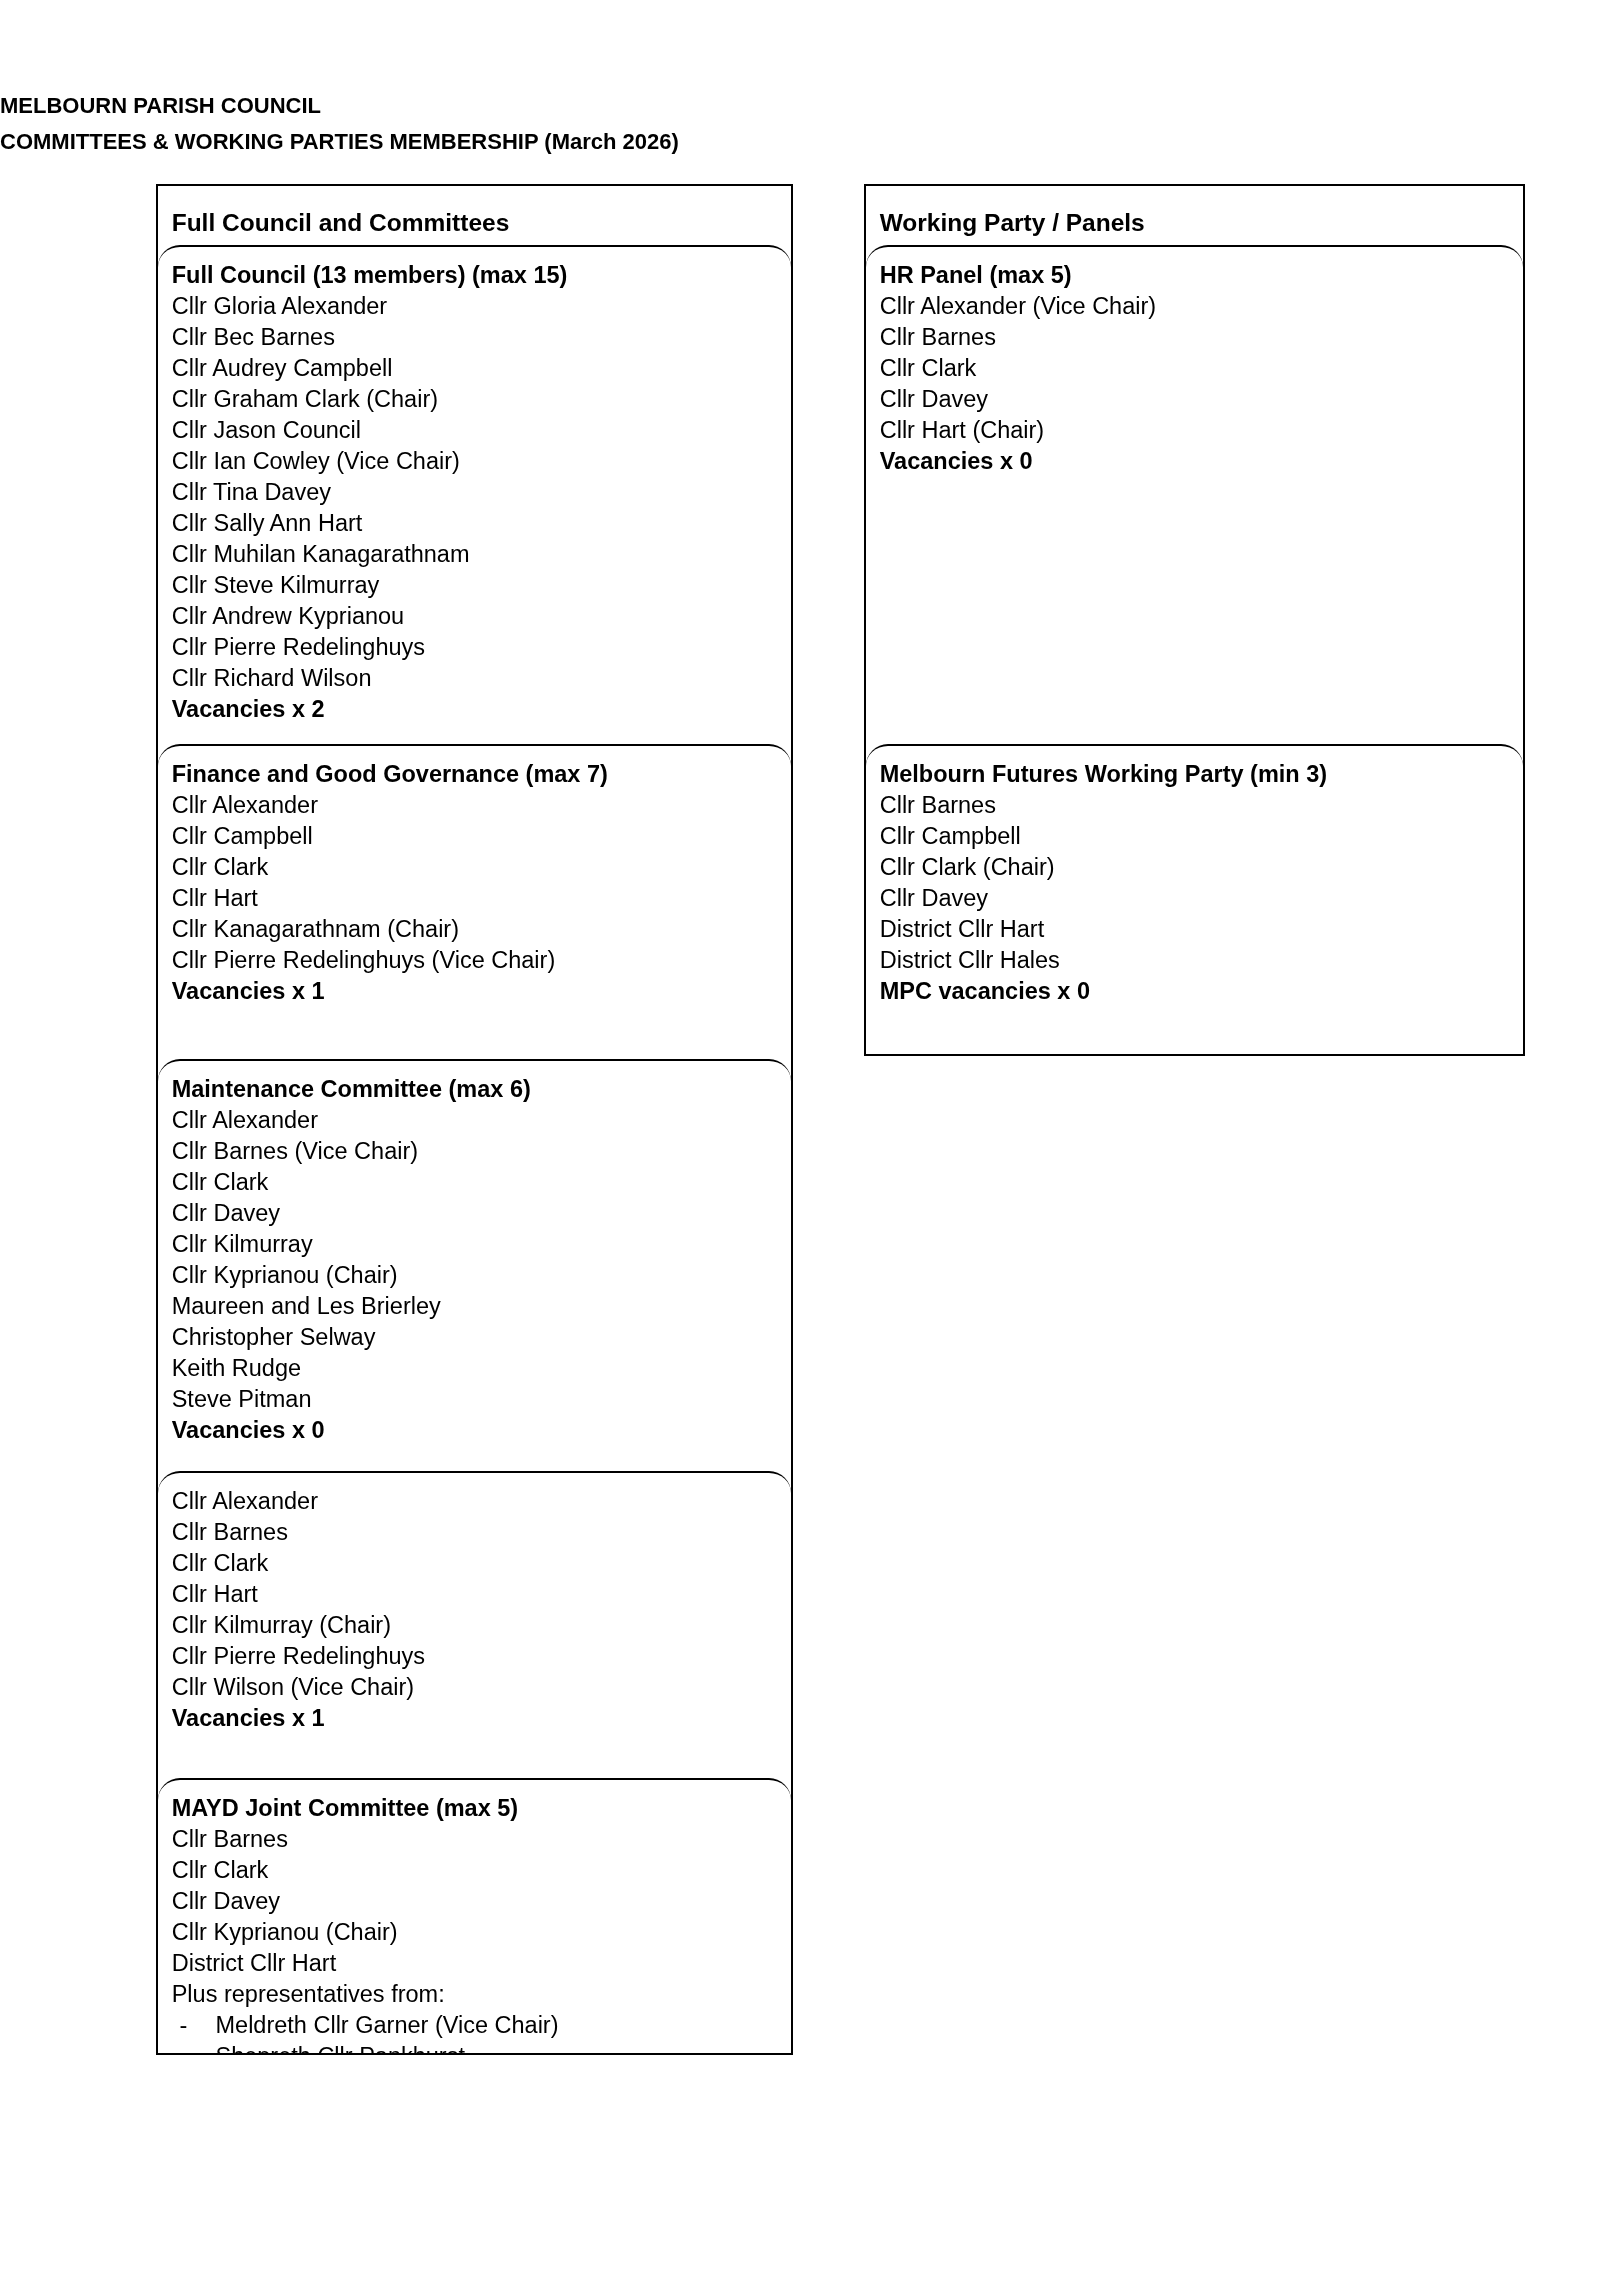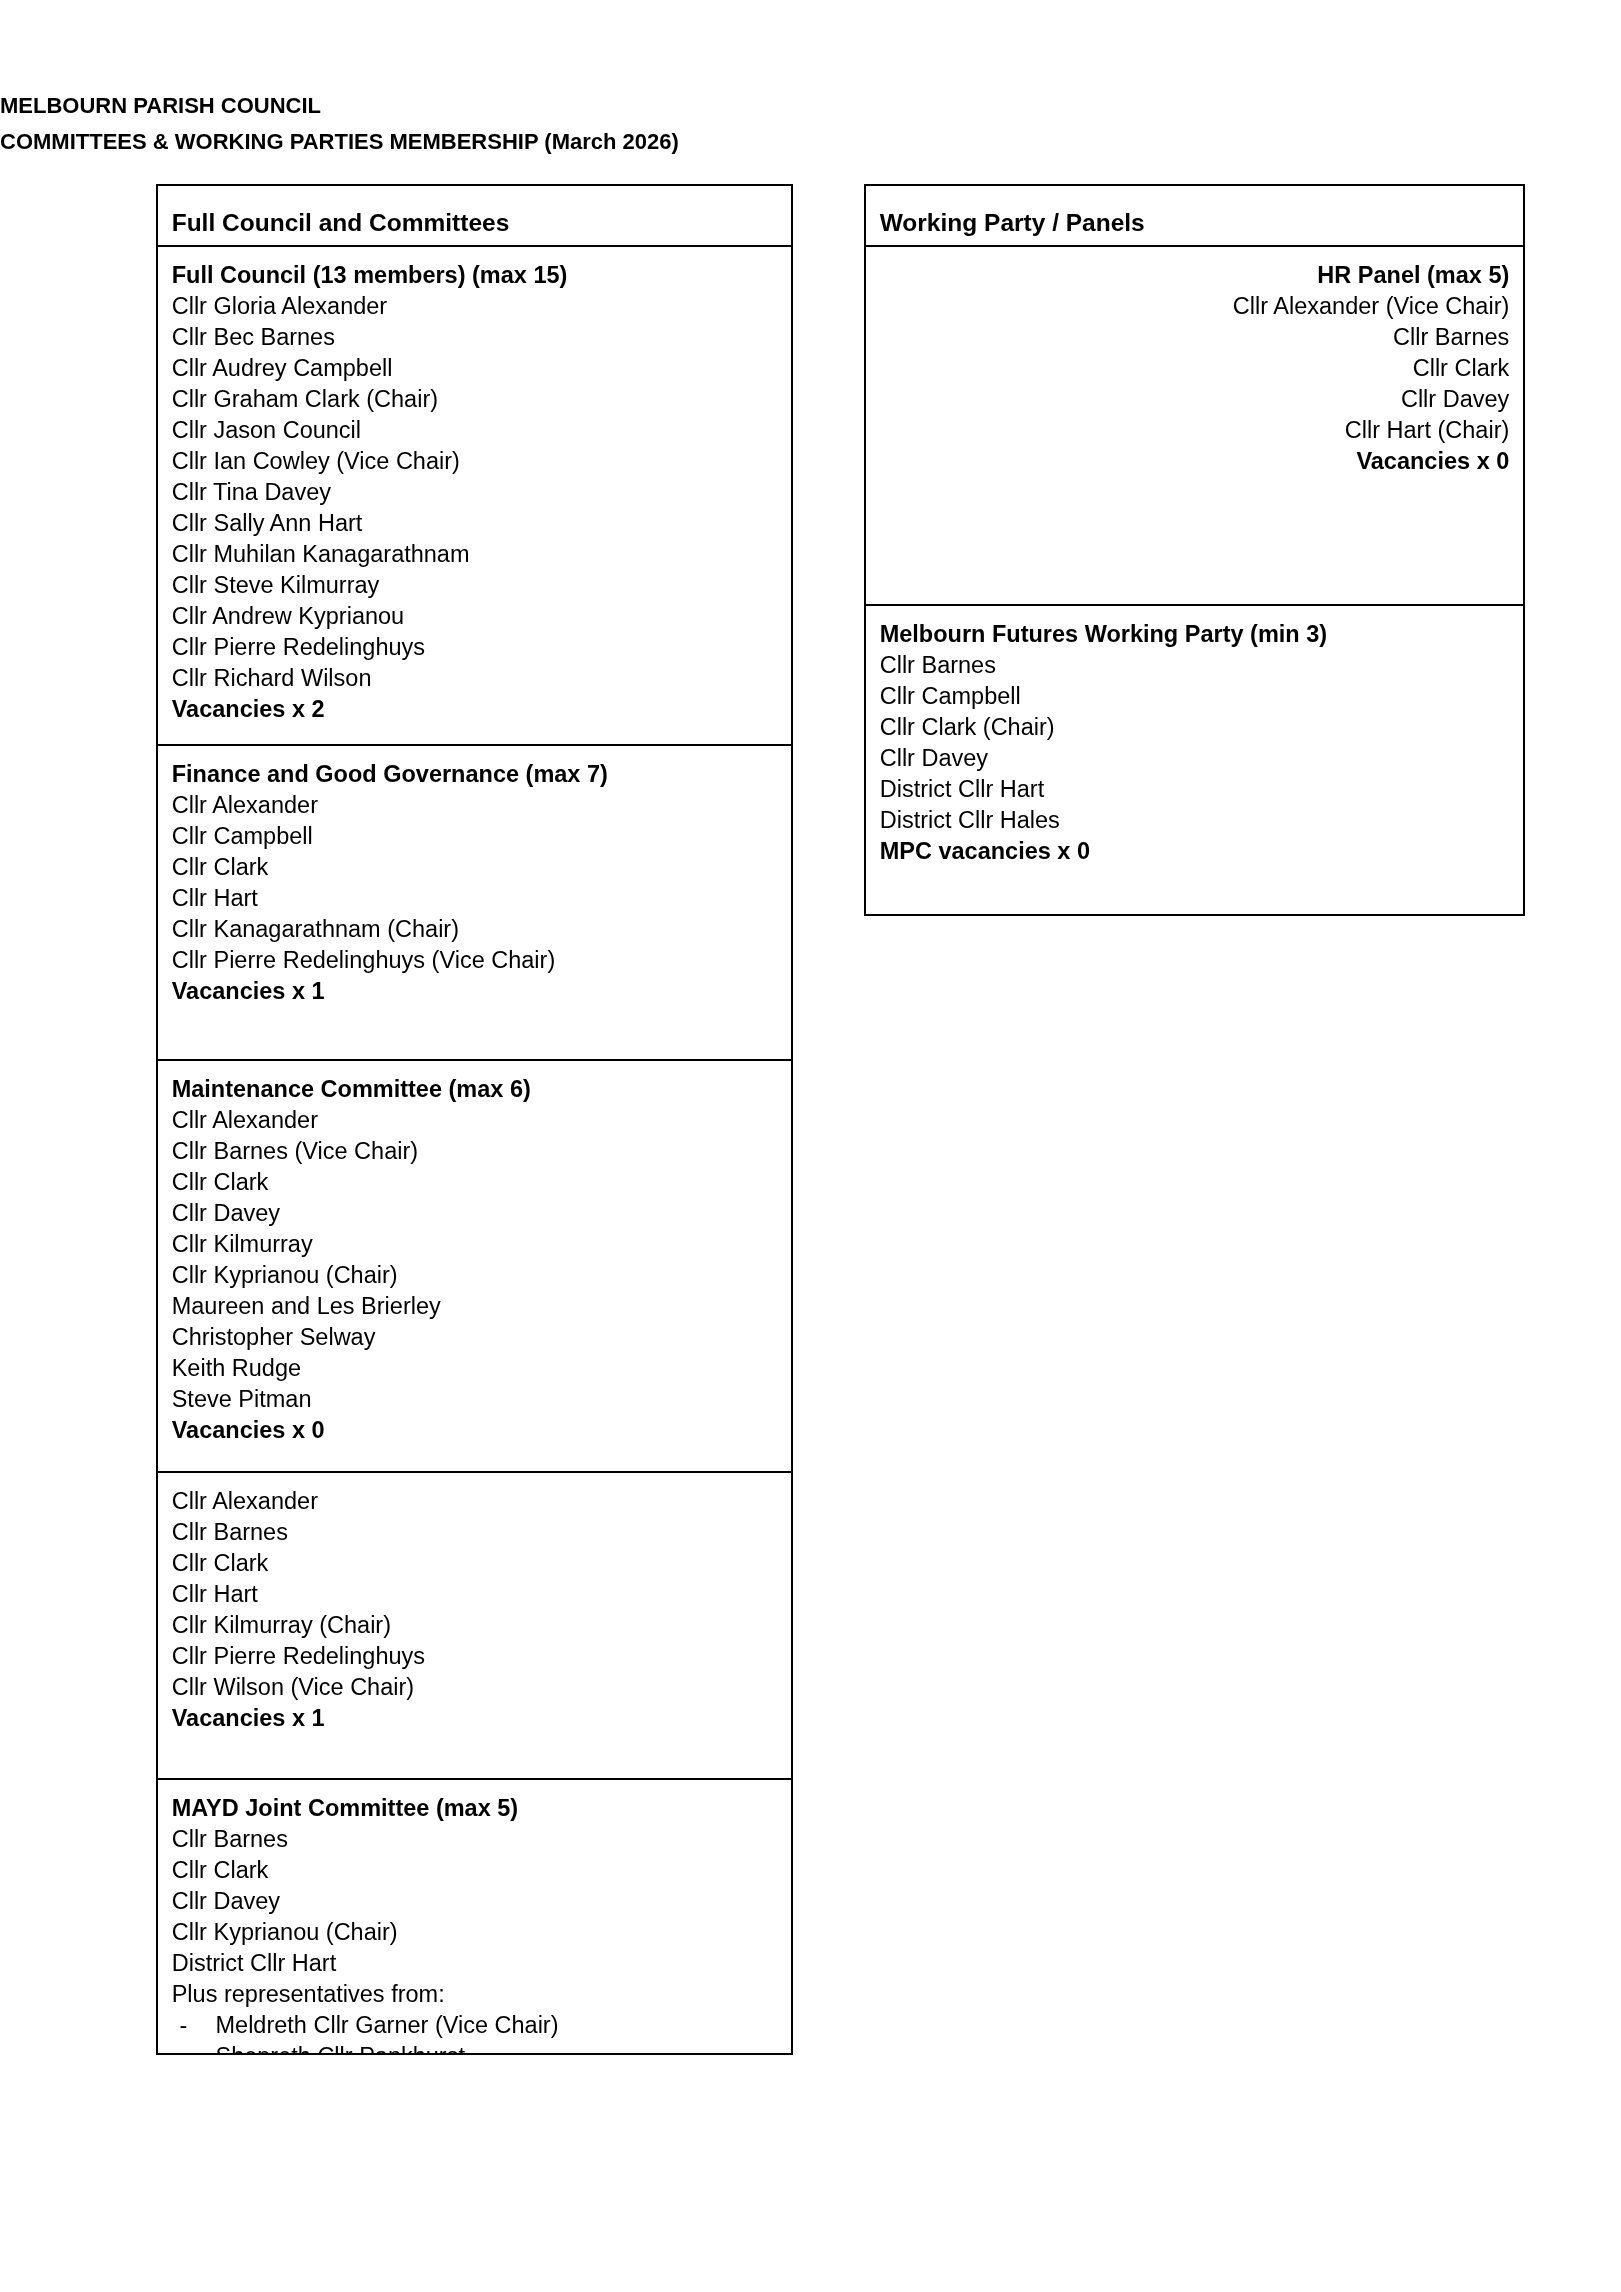--- a/index.html
+++ b/index.html
@@ -30,21 +30,21 @@
     border: 2px solid #000000;
     background: #ffffff;
   }
   .tbl-left  { left: 156px; width: 633px; }
   .tbl-right { left: 864px; width: 657px; }
   .cell {
     box-sizing: border-box;
     padding: 12.7px 13.7px 0 13.7px;
     overflow: hidden;
   }
-  .cell + .cell { border-top: 2.9px solid #000000; }
+  .cell + .cell { border-top: 2.9px solid #000000; border-radius: 22px; }
   .cell.header {
     height: 59px;
     padding-top: 23px;
     font-weight: bold;
     font-size: 24.5px;
   }
   .line {
     font-size: 23.5px;
     line-height: 31px;
     white-space: nowrap;
@@ -57,21 +57,21 @@
     margin-left: 7.8px;
     width: 36px;
   }
   .marker:empty { display: none; }
   
   .h-full-council { height: 499px; }
   .h-finance      { height: 315px; }
   .h-maintenance  { height: 412px; }
   .h-planning     { height: 307px; }
   .h-mayd         { height: 275px; }
-  .h-hr-panel     { height: 359px; text-align: right; }
+  .h-hr-panel     { height: 499px; }
   .h-futures      { height: 310px; }
 </style>
 </head>
 <body>
 
 <div class="doc-title">
   <div>MELBOURN PARISH COUNCIL</div>
   <div>COMMITTEES &amp; WORKING PARTIES MEMBERSHIP (March 2026)</div>
 </div>
 

